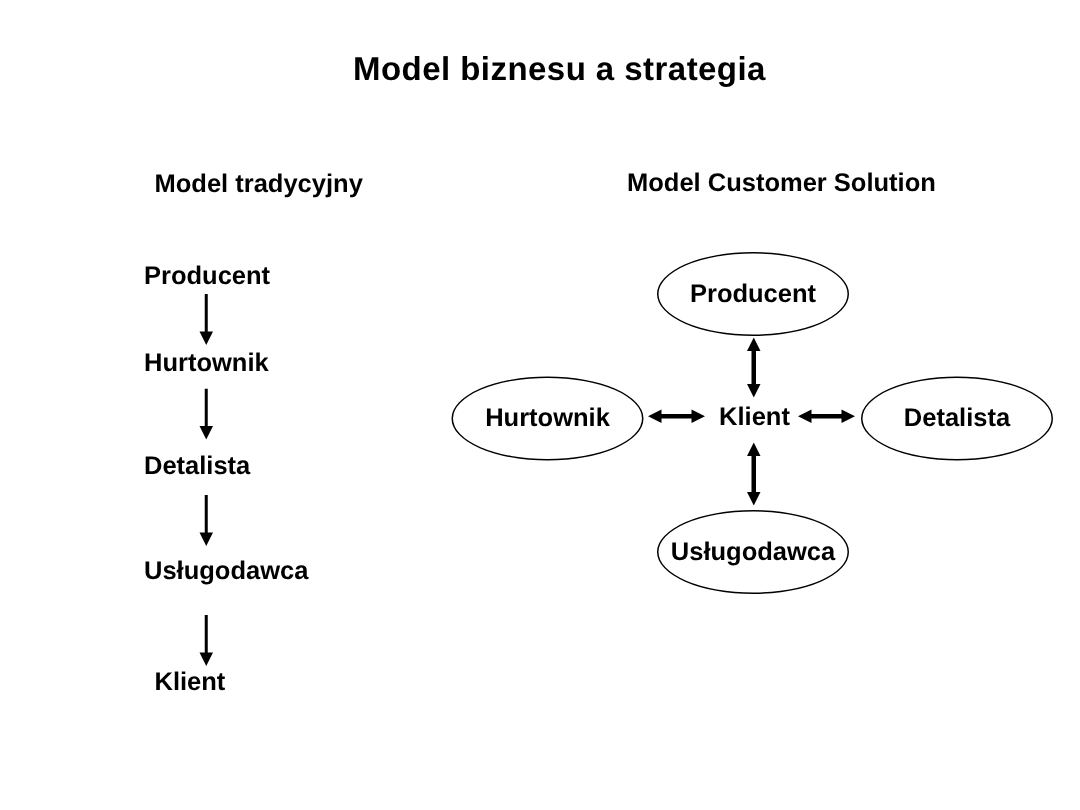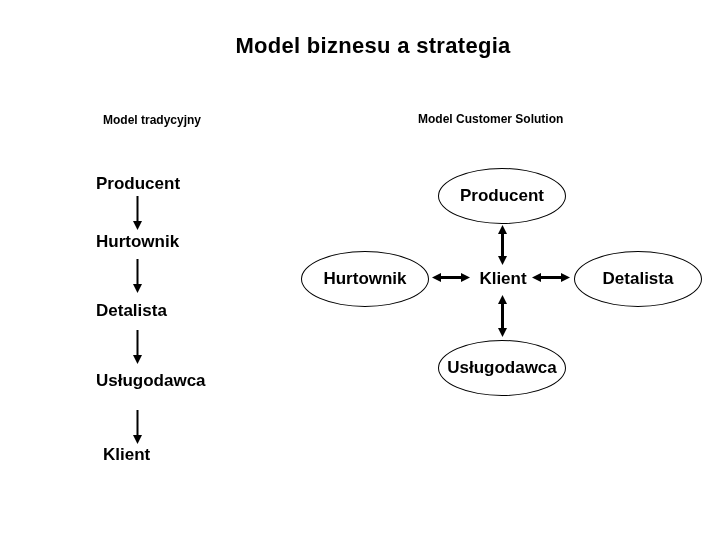--- a/index.html
+++ b/index.html
@@ -23,21 +23,21 @@
     width: 100%;
     text-align: center;
     font-size: 22px;
     font-weight: bold;
     letter-spacing: 0.3px;
     line-height: 1;
     padding-left: 13px;
   }
   .column-heading {
     position: absolute;
-    font-size: 12px;
+    font-size: 17px;
     font-weight: bold;
     line-height: 1;
     white-space: nowrap;
   }
   .heading-left  { left: 103px; top: 114px; }
   .heading-right { left: 397px; top: 113px; margin-left: 21px; }
 
   
   .chain-label {
     position: absolute;

